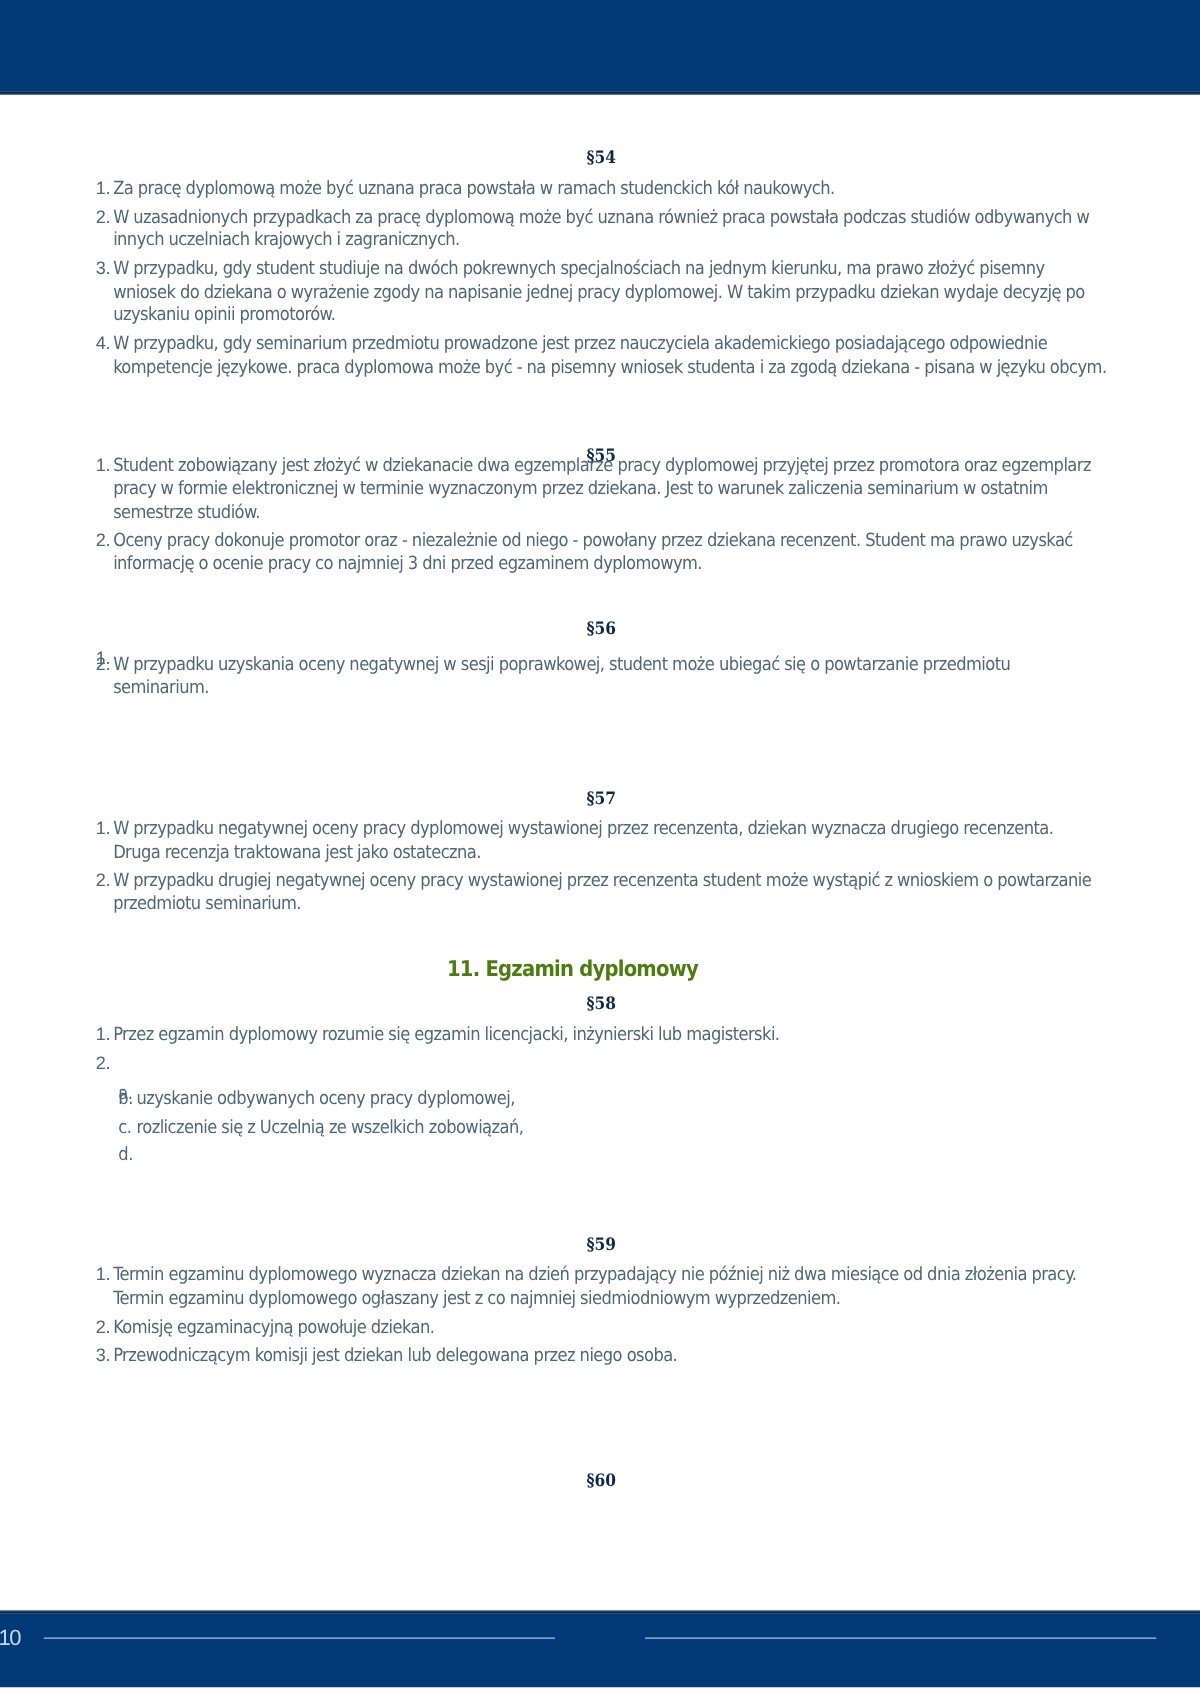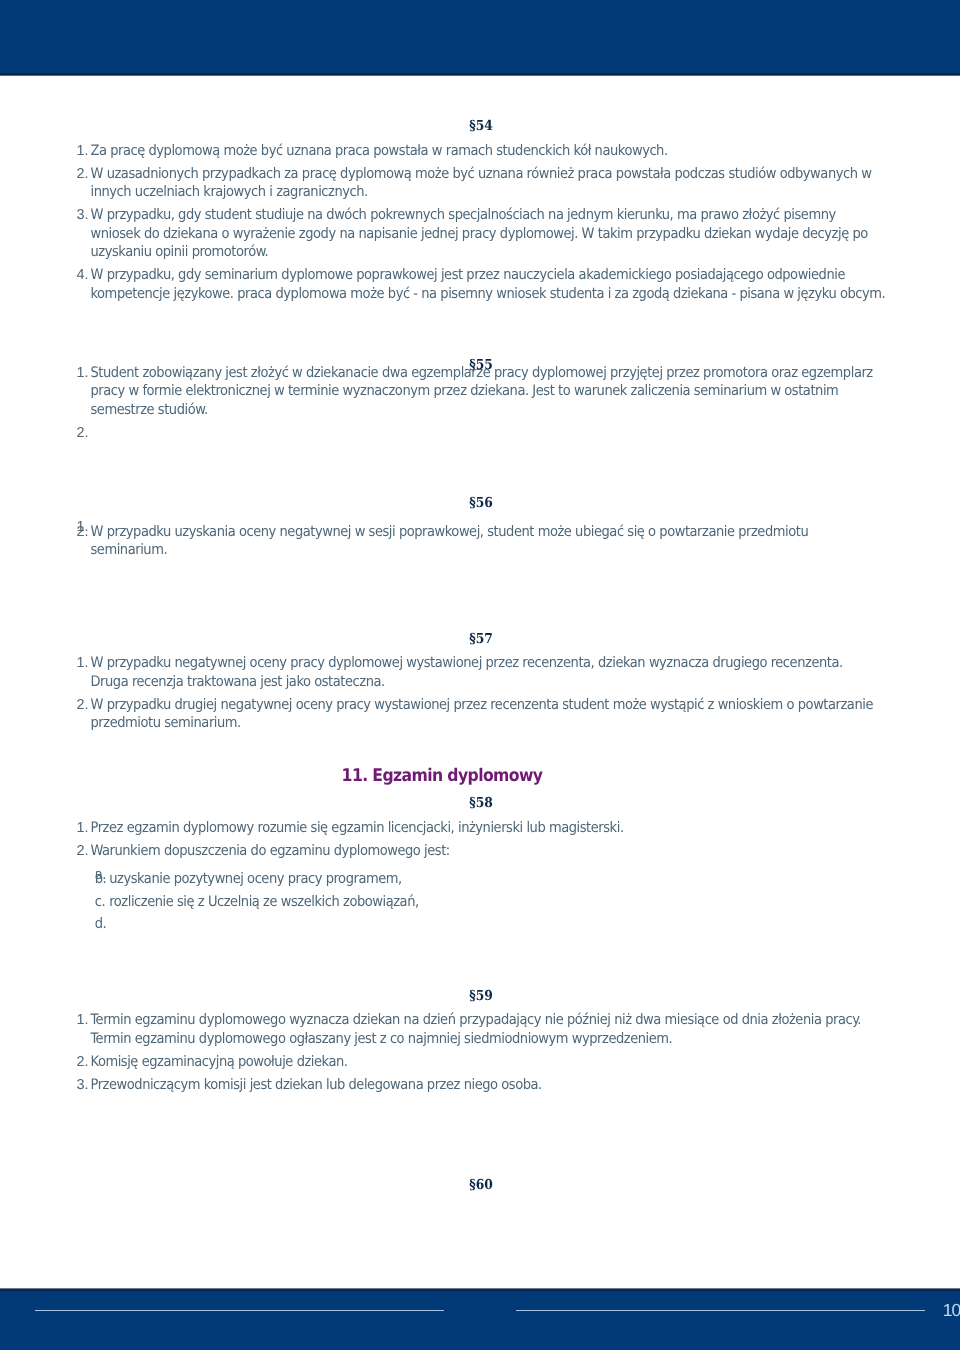--- a/index.html
+++ b/index.html
@@ -31,25 +31,25 @@
     text-align: center;
     font-family: "DejaVu Serif Condensed", "DejaVu Serif", serif;
     font-weight: bold;
     color: #0d2949;
     font-size: 13.7px;
     line-height: 13.7px;
     padding-left: 1px;
   }
 
   .h2 {
-    position: absolute; left: 0; width: 884px;
+    position: absolute; left: 16px; width: 884px;
     text-align: center;
     font-family: "DejaVu Sans Condensed", "DejaVu Sans", sans-serif;
     font-weight: bold;
-    color: #701a75;
+    color: #4d7c0f;
     font-size: 17.4px;
     letter-spacing: -0.6px;
     line-height: 17.4px;
   }
 
   .lst { position: absolute; margin: 0; padding: 0; list-style: none; }
   .lst > li {
     position: relative;
     padding-left: 13.5px;
     font-size: 14.5px;
@@ -67,21 +67,21 @@
     font-size: 14.5px;
     letter-spacing: -0.45px;
     line-height: 18.5px;
     white-space: pre-wrap;
     margin-bottom: 4.0px;
   }
   .sub > li > .num { position: absolute; left: 0.3px; top: 0; }
 
   .footer-num {
     position: absolute; top: 1304px; left: 0; width: 960px;
-    text-align: right;
+    text-align: left;
     color: #c3d8ef;
     font-size: 17.6px;
     letter-spacing: -1.2px;
     text-indent: -1.2px;
     line-height: 13px;
     font-family: "Liberation Sans", sans-serif;
   }
   .rule { position: absolute; height: 1px; background: #a8c4e2; top: 1310px; }
   .rule-l { left: 35px; width: 409px; }
   .rule-r { left: 516px; width: 409px; }
@@ -96,30 +96,31 @@
   <div class="content">
 
     <div class="sec" style="top:120px">§54</div>
     <ul class="lst" style="top:141.5px;left:77px;width:830px">
       <li><span class="num">1.</span><span>Za pracę dyplomową może być uznana praca powstała w ramach studenckich kół naukowych.</span></li>
       <li><span class="num">2.</span><span>W uzasadnionych przypadkach za pracę dyplomową może być uznana również praca powstała podczas studiów odbywanych w
 innych uczelniach krajowych i zagranicznych.</span></li>
       <li><span class="num">3.</span><span>W przypadku, gdy student studiuje na dwóch pokrewnych specjalnościach na jednym kierunku, ma prawo złożyć pisemny
 wniosek do dziekana o wyrażenie zgody na napisanie jednej pracy dyplomowej. W takim przypadku dziekan wydaje decyzję po
 uzyskaniu opinii promotorów.</span></li>
-      <li><span class="num">4.</span><span>W przypadku, gdy seminarium dyplomowe poprawkowej jest przez nauczyciela akademickiego posiadającego odpowiednie
+      <li><span class="num">4.</span><span>W przypadku, gdy seminarium przedmiotu prowadzone jest przez nauczyciela akademickiego posiadającego odpowiednie
 kompetencje językowe. praca dyplomowa może być - na pisemny wniosek studenta i za zgodą dziekana - pisana w języku obcym.</span></li>
     </ul>
 
     <div class="sec" style="top:359px">§55</div>
     <ul class="lst" style="top:363.5px;left:77px;width:830px">
       <li><span class="num">1.</span><span>Student zobowiązany jest złożyć w dziekanacie dwa egzemplarze pracy dyplomowej przyjętej przez promotora oraz egzemplarz
 pracy w formie elektronicznej w terminie wyznaczonym przez dziekana. Jest to warunek zaliczenia seminarium w ostatnim
 semestrze studiów.</span></li>
-      <li><span class="num">2.</span></li>
+      <li><span class="num">2.</span><span>Oceny pracy dokonuje promotor oraz - niezależnie od niego - powołany przez dziekana recenzent. Student ma prawo uzyskać
+informację o ocenie pracy co najmniej 3 dni przed egzaminem dyplomowym.</span></li>
     </ul>
 
     <div class="sec" style="top:497px">§56</div>
     <ul class="lst" style="top:518px;left:77px;width:830px">
       <li><span class="num">1.</span></li>
       <li><span class="num">2.</span><span>W przypadku uzyskania oceny negatywnej w sesji poprawkowej, student może ubiegać się o powtarzanie przedmiotu
 seminarium.</span></li>
     </ul>
 
     <div class="sec" style="top:633px">§57</div>
@@ -128,25 +129,25 @@
 Druga recenzja traktowana jest jako ostateczna.</span></li>
       <li><span class="num">2.</span><span>W przypadku drugiej negatywnej oceny pracy wystawionej przez recenzenta student może wystąpić z wnioskiem o powtarzanie
 przedmiotu seminarium.</span></li>
     </ul>
 
     <div class="h2" style="top:768px">11. Egzamin dyplomowy</div>
 
     <div class="sec" style="top:797px">§58</div>
     <ul class="lst" style="top:818.5px;left:77px;width:830px">
       <li><span class="num">1.</span><span>Przez egzamin dyplomowy rozumie się egzamin licencjacki, inżynierski lub magisterski.</span></li>
-      <li><span class="num">2.</span><span>Warunkiem dopuszczenia do egzaminu dyplomowego jest:</span></li>
+      <li><span class="num">2.</span></li>
     </ul>
     <ul class="sub" style="top:866.3px;left:94.4px;width:800px">
       <li><span class="num">a.</span></li>
-      <li><span class="num">b.</span><span>uzyskanie pozytywnej oceny pracy programem,</span></li>
+      <li><span class="num">b.</span><span>uzyskanie odbywanych oceny pracy dyplomowej,</span></li>
       <li><span class="num">c.</span><span>rozliczenie się z Uczelnią ze wszelkich zobowiązań,</span></li>
       <li><span class="num">d.</span></li>
     </ul>
 
     <div class="sec" style="top:990px">§59</div>
     <ul class="lst" style="top:1011px;left:77px;width:830px">
       <li><span class="num">1.</span><span>Termin egzaminu dyplomowego wyznacza dziekan na dzień przypadający nie później niż dwa miesiące od dnia złożenia pracy.
 Termin egzaminu dyplomowego ogłaszany jest z co najmniej siedmiodniowym wyprzedzeniem.</span></li>
       <li><span class="num">2.</span><span>Komisję egzaminacyjną powołuje dziekan.</span></li>
       <li><span class="num">3.</span><span>Przewodniczącym komisji jest dziekan lub delegowana przez niego osoba.</span></li>

